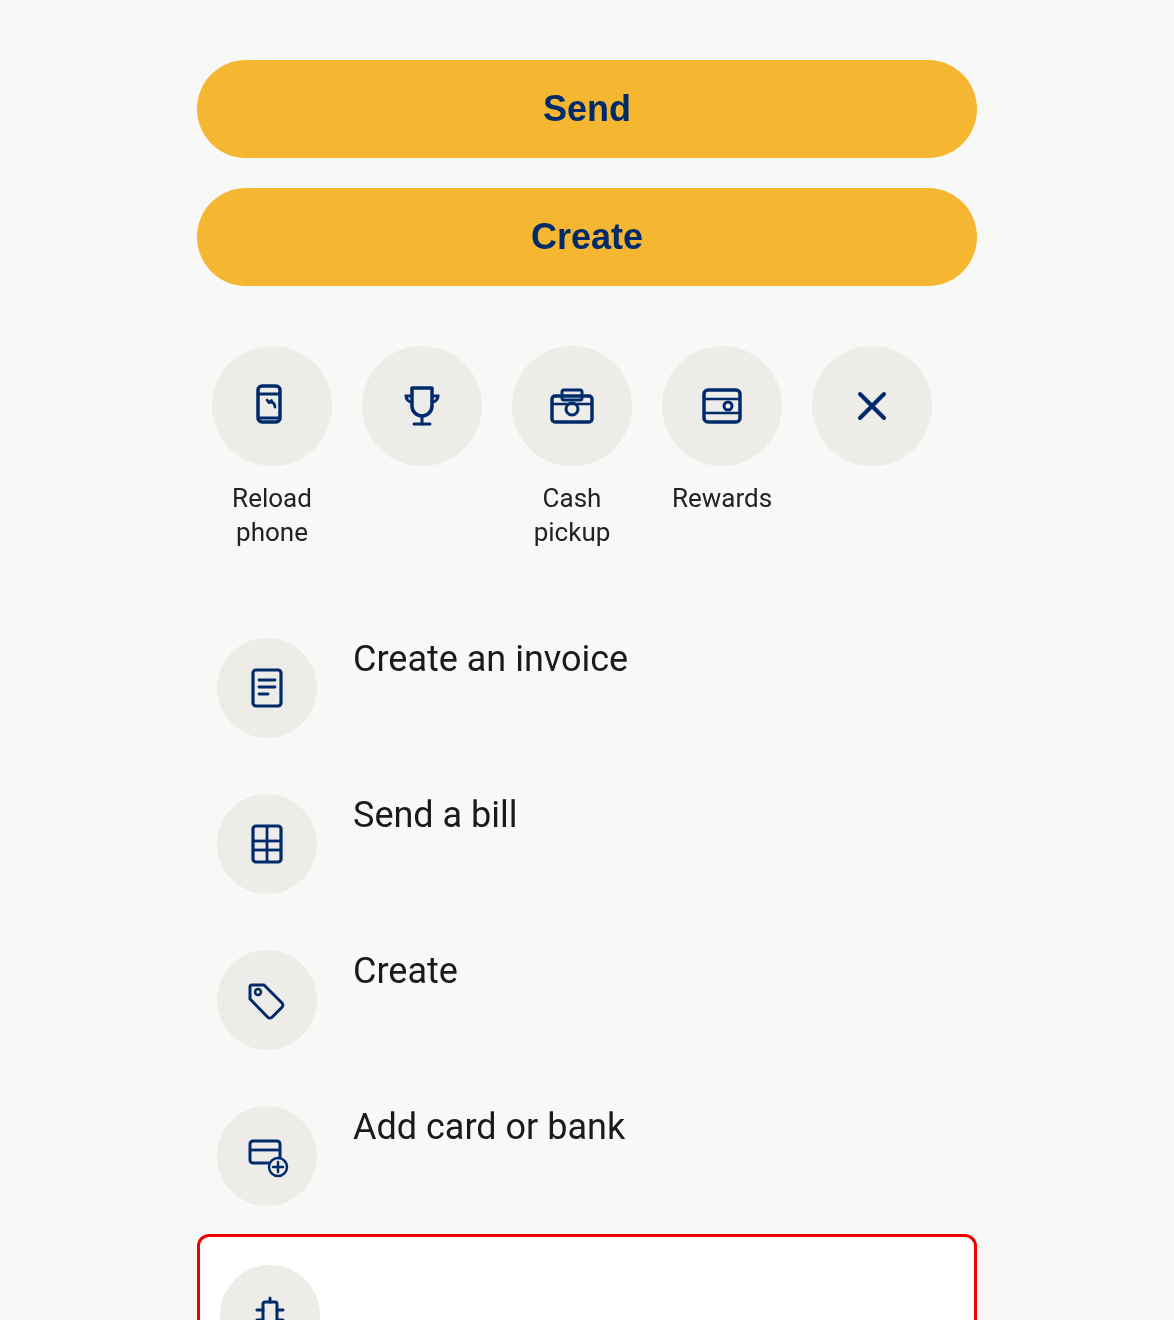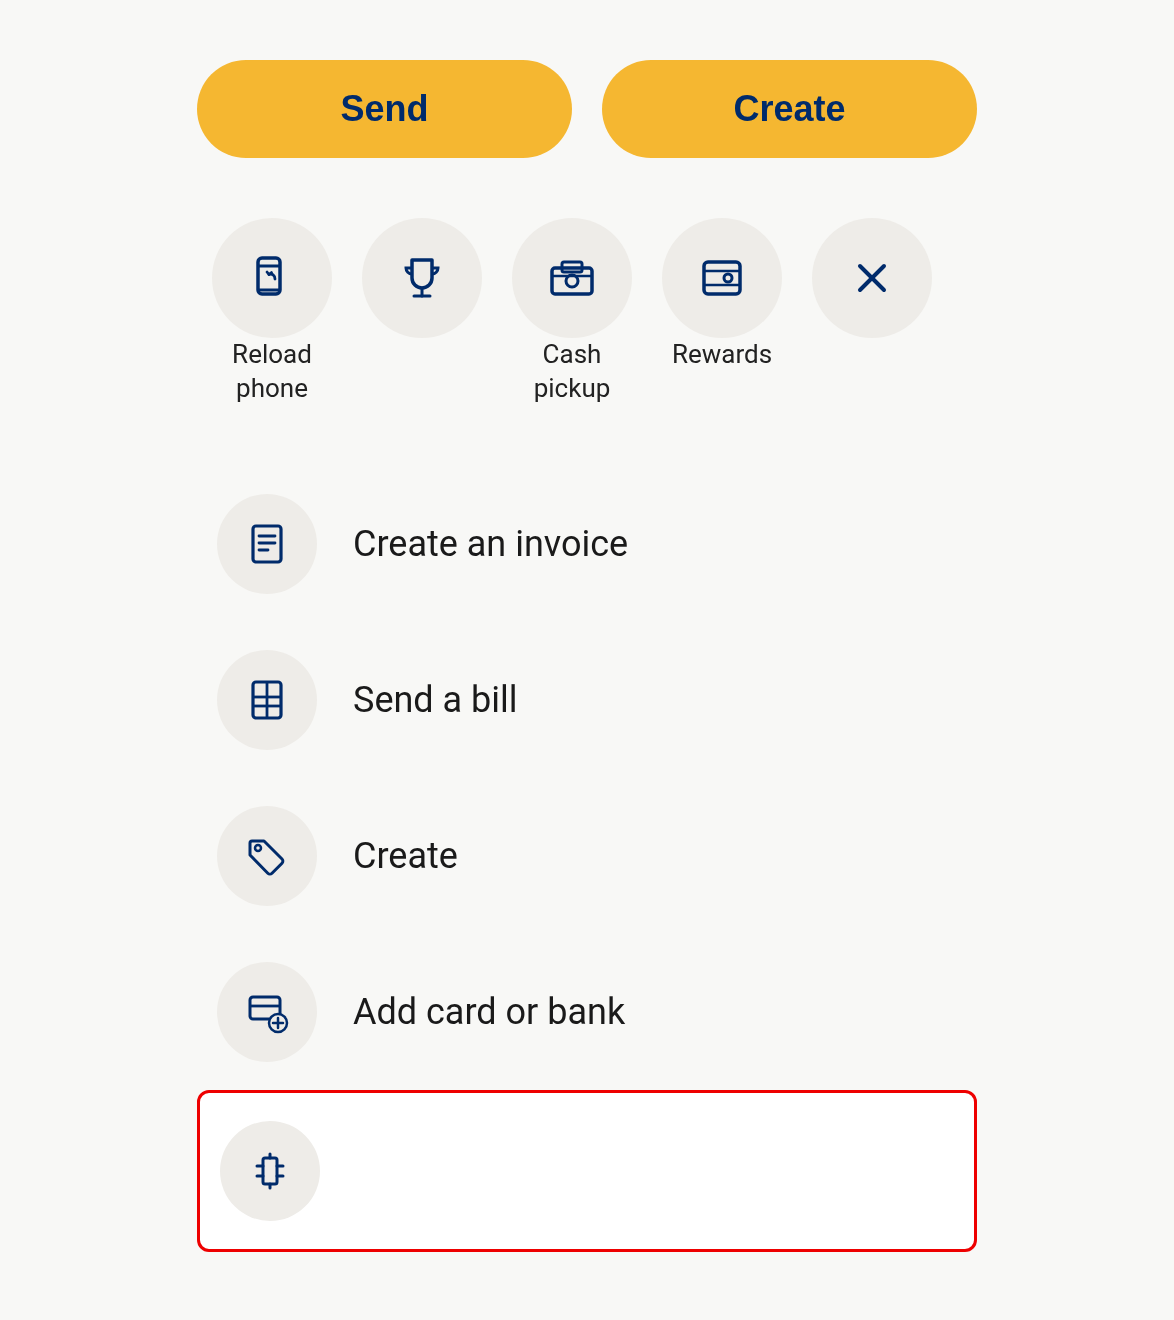--- a/index.html
+++ b/index.html
@@ -21,20 +21,21 @@
       width: 100%;
       max-width: 900px;
       padding: 60px 60px 40px 60px;
     }
 
     
     .top-buttons {
       display: flex;
       gap: 30px;
       margin-bottom: 60px;
+      flex-direction: column;
     }
 
     .btn-primary {
       flex: 1;
       background: #F5B731;
       border: none;
       border-radius: 50px;
       padding: 28px 40px;
       font-size: 36px;
       font-weight: 700;
@@ -49,20 +50,21 @@
       gap: 20px;
       align-items: flex-start;
       margin-bottom: 60px;
       padding-left: 10px;
     }
 
     .quick-action-item {
       display: flex;
       flex-direction: column;
       align-items: center;
+      gap: 16px;
       cursor: pointer;
       min-width: 130px;
     }
 
     .quick-action-icon-circle {
       width: 120px;
       height: 120px;
       border-radius: 50%;
       background: #EEECE8;
       display: flex;
@@ -84,21 +86,20 @@
 
     
     .list-section {
       display: flex;
       flex-direction: column;
       gap: 0;
     }
 
     .list-item {
       display: flex;
-      align-items: center;
       gap: 36px;
       padding: 28px 20px;
       cursor: pointer;
       border-radius: 16px;
       transition: background 0.1s;
     }
 
     .list-icon-circle {
       width: 100px;
       height: 100px;

